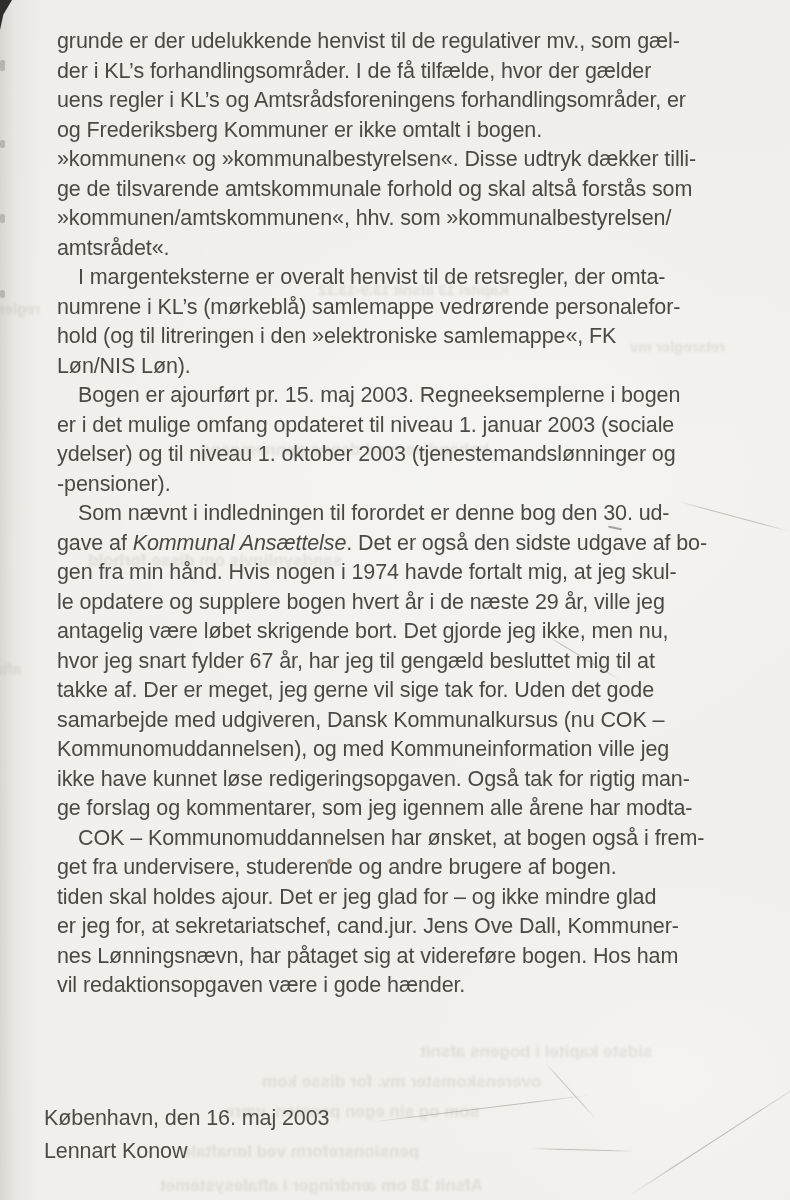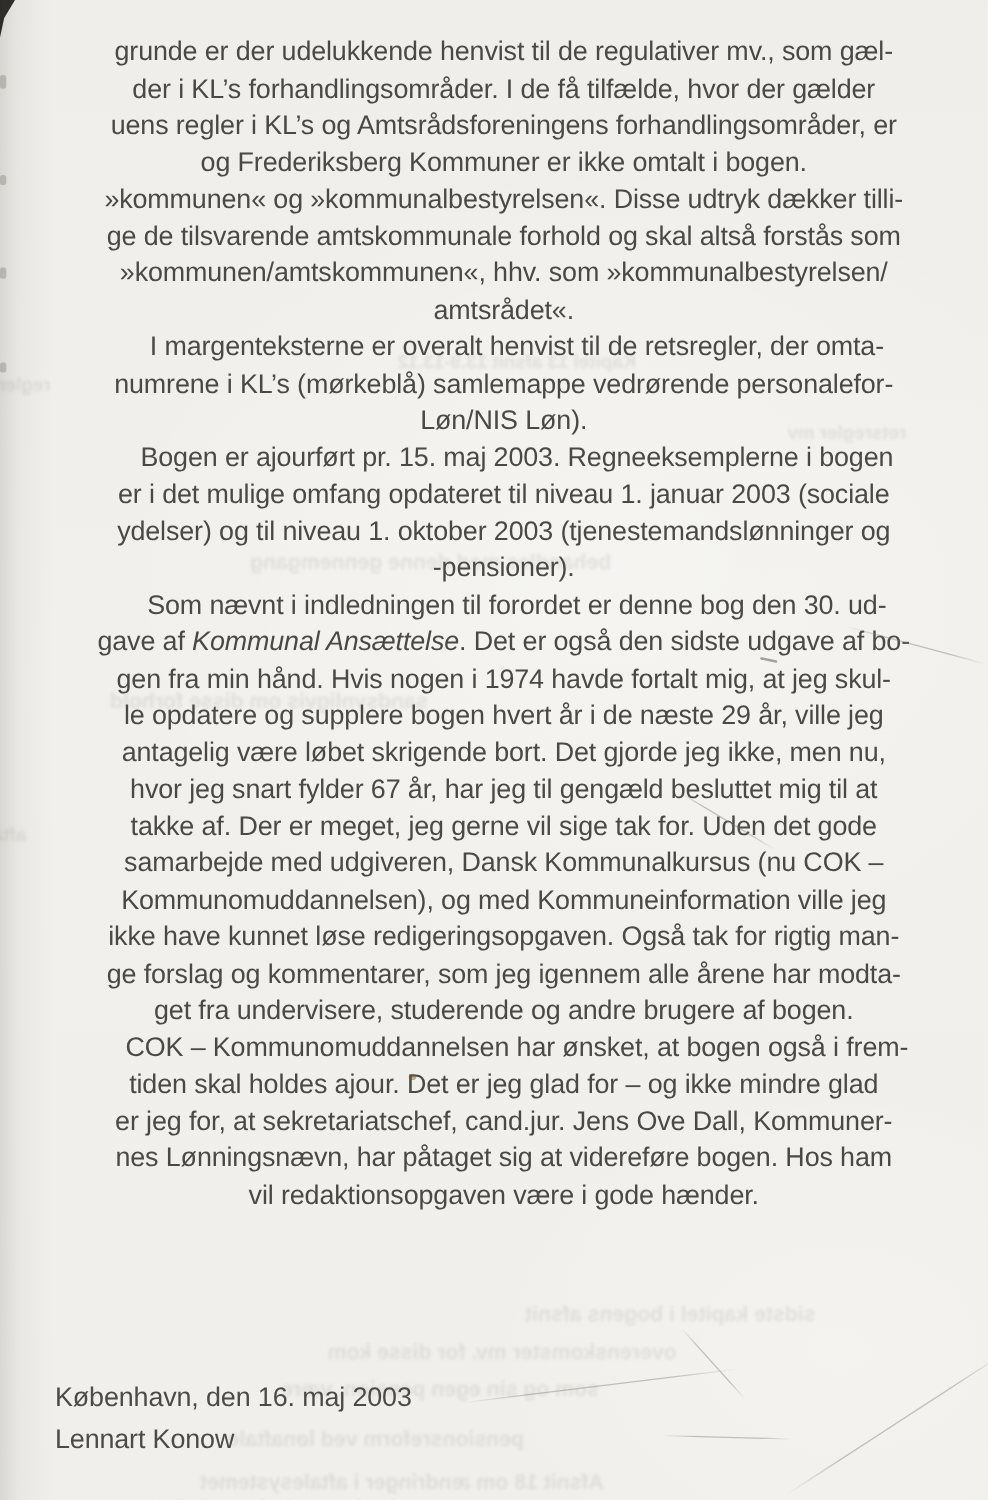--- a/index.html
+++ b/index.html
@@ -26,21 +26,21 @@
   .edge-dash {
     position:absolute; left:0; width:5px; border-radius:2px;
     background:rgba(90,88,80,.28); filter:blur(.4px);
   }
   
   .bodytext {
     position:absolute; left:57px; top:27px; width:692px;
     font-size:21.5px; line-height:29.5px; color:#4a4944;
     letter-spacing:-0.1px;
   }
-  .ln { white-space:nowrap; height:29.5px;text-align:center; }
+  .ln { white-space:nowrap; height:29.5px; }
   .ln.ind { padding-left:21px; }
   .ln em { font-style:italic; }
   
   .sig {
     position:absolute; left:44px; top:1102px;
     font-size:21.5px; line-height:33px; 
     color:#4c4b46; letter-spacing:-0.1px; white-space:nowrap;
   }
   
   .bleed {
@@ -94,38 +94,39 @@
       <div class="ln"><span>grunde er der udelukkende henvist til de regulativer mv., som gæl-</span></div>
       <div class="ln"><span>der i KL’s forhandlingsområder. I de få tilfælde, hvor der gælder</span></div>
       <div class="ln"><span>uens regler i KL’s og Amtsrådsforeningens forhandlingsområder, er</span></div>
       <div class="ln"><span>og Frederiksberg Kommuner er ikke omtalt i bogen.</span></div>
       <div class="ln"><span>»kommunen« og »kommunalbestyrelsen«. Disse udtryk dækker tilli-</span></div>
       <div class="ln"><span>ge de tilsvarende amtskommunale forhold og skal altså forstås som</span></div>
       <div class="ln"><span>»kommunen/amtskommunen«, hhv. som »kommunalbestyrelsen/</span></div>
       <div class="ln"><span>amtsrådet«.</span></div>
       <div class="ln ind"><span>I margenteksterne er overalt henvist til de retsregler, der omta-</span></div>
       <div class="ln"><span>numrene i KL’s (mørkeblå) samlemappe vedrørende personalefor-</span></div>
+      <div class="ln"><span>hold (og til litreringen i den »elektroniske samlemappe«, FK</span></div>
       <div class="ln"><span>Løn/NIS Løn).</span></div>
       <div class="ln ind"><span>Bogen er ajourført pr. 15. maj 2003. Regneeksemplerne i bogen</span></div>
       <div class="ln"><span>er i det mulige omfang opdateret til niveau 1. januar 2003 (sociale</span></div>
       <div class="ln"><span>ydelser) og til niveau 1. oktober 2003 (tjenestemandslønninger og</span></div>
       <div class="ln"><span>-pensioner).</span></div>
       <div class="ln ind"><span>Som nævnt i indledningen til forordet er denne bog den 30. ud-</span></div>
       <div class="ln"><span>gave af </span><em>Kommunal Ansættelse</em><span>. Det er også den sidste udgave af bo-</span></div>
       <div class="ln"><span>gen fra min hånd. Hvis nogen i 1974 havde fortalt mig, at jeg skul-</span></div>
       <div class="ln"><span>le opdatere og supplere bogen hvert år i de næste 29 år, ville jeg</span></div>
       <div class="ln"><span>antagelig være løbet skrigende bort. Det gjorde jeg ikke, men nu,</span></div>
       <div class="ln"><span>hvor jeg snart fylder 67 år, har jeg til gengæld besluttet mig til at</span></div>
       <div class="ln"><span>takke af. Der er meget, jeg gerne vil sige tak for. Uden det gode</span></div>
       <div class="ln"><span>samarbejde med udgiveren, Dansk Kommunalkursus (nu COK –</span></div>
       <div class="ln"><span>Kommunomuddannelsen), og med Kommuneinformation ville jeg</span></div>
       <div class="ln"><span>ikke have kunnet løse redigeringsopgaven. Også tak for rigtig man-</span></div>
       <div class="ln"><span>ge forslag og kommentarer, som jeg igennem alle årene har modta-</span></div>
+      <div class="ln ind"><span>COK – Kommunomuddannelsen har ønsket, at bogen også i frem-</span></div>
       <div class="ln"><span>get fra undervisere, studerende og andre brugere af bogen.</span></div>
-      <div class="ln ind"><span>COK – Kommunomuddannelsen har ønsket, at bogen også i frem-</span></div>
       <div class="ln"><span>tiden skal holdes ajour. Det er jeg glad for – og ikke mindre glad</span></div>
       <div class="ln"><span>er jeg for, at sekretariatschef, cand.jur. Jens Ove Dall, Kommuner-</span></div>
       <div class="ln"><span>nes Lønningsnævn, har påtaget sig at videreføre bogen. Hos ham</span></div>
       <div class="ln"><span>vil redaktionsopgaven være i gode hænder.</span></div>
     </div>
 
   <div class="ink-mark" style="left:608px; top:527px; width:14px;"></div>
 
   <div class="spot" style="left:327px; top:859px; width:6px; height:5px;"></div>
 

